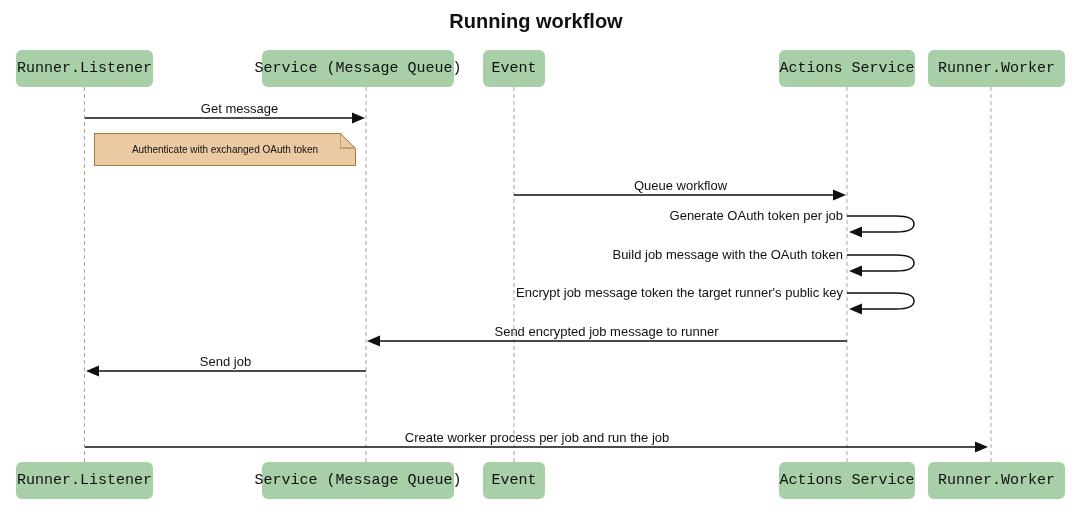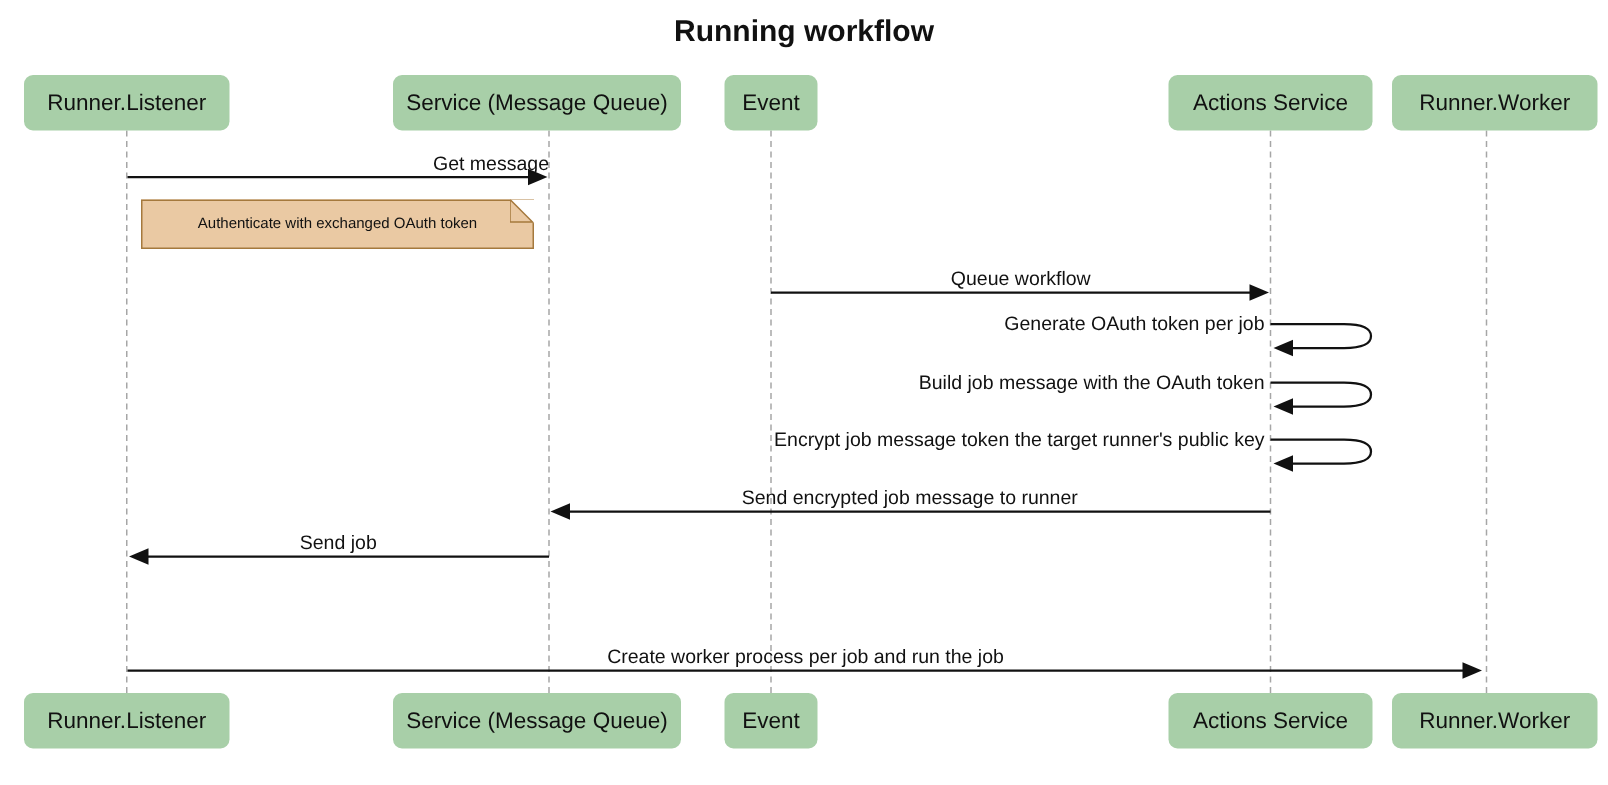--- a/index.html
+++ b/index.html
@@ -20,35 +20,35 @@
     position:absolute;top:10px;left:0;width:1072px;text-align:center;
     font-size:20px;font-weight:bold;
   }
   .layer{position:absolute;top:0;left:0;}
   .lifeline{stroke:var(--lifeline);stroke-width:1;stroke-dasharray:4 3;fill:none;}
   .arrow-line{stroke:var(--line);stroke-width:1.5;fill:none;}
   .arrow-head{fill:var(--line);stroke:none;}
   .actor{
     position:absolute;height:37px;background:var(--actor-fill);border-radius:6px;
     display:flex;align-items:center;justify-content:center;
-    font-size:15px;white-space:nowrap;
+    font-size:15px;white-space:nowrap;font-family:Liberation Mono, monospace;
   }
   .actor.top{top:50px;}
   .actor.bottom{top:462px;}
   .a0{left:16px;width:137px;}
   .a1{left:262px;width:192px;}
   .a2{left:483px;width:62px;}
   .a3{left:779px;width:136px;}
   .a4{left:928px;width:137px;}
   .msg{
     position:absolute;font-size:13px;height:14px;line-height:14px;
     text-align:center;white-space:nowrap;
   }
   .msg.right{text-align:right;}
-  .m0{left:85px;top:102px;width:281px;text-align:right;}
+  .m0{left:99px;top:102px;width:281px;}
   .m1{left:514px;top:179px;width:333px;}
   .m2{left:480px;top:209px;width:363px;}
   .m3{left:480px;top:248px;width:363px;}
   .m4{left:450px;top:286px;width:393px;}
   .m5{left:446px;top:325px;width:321px;}
   .m6{left:85px;top:355px;width:281px;}
   .m7{left:236px;top:431px;width:602px;}
   .note{
     position:absolute;background:var(--note-fill);border:1px solid var(--note-border);
     font-size:10px;display:flex;align-items:center;justify-content:center;

